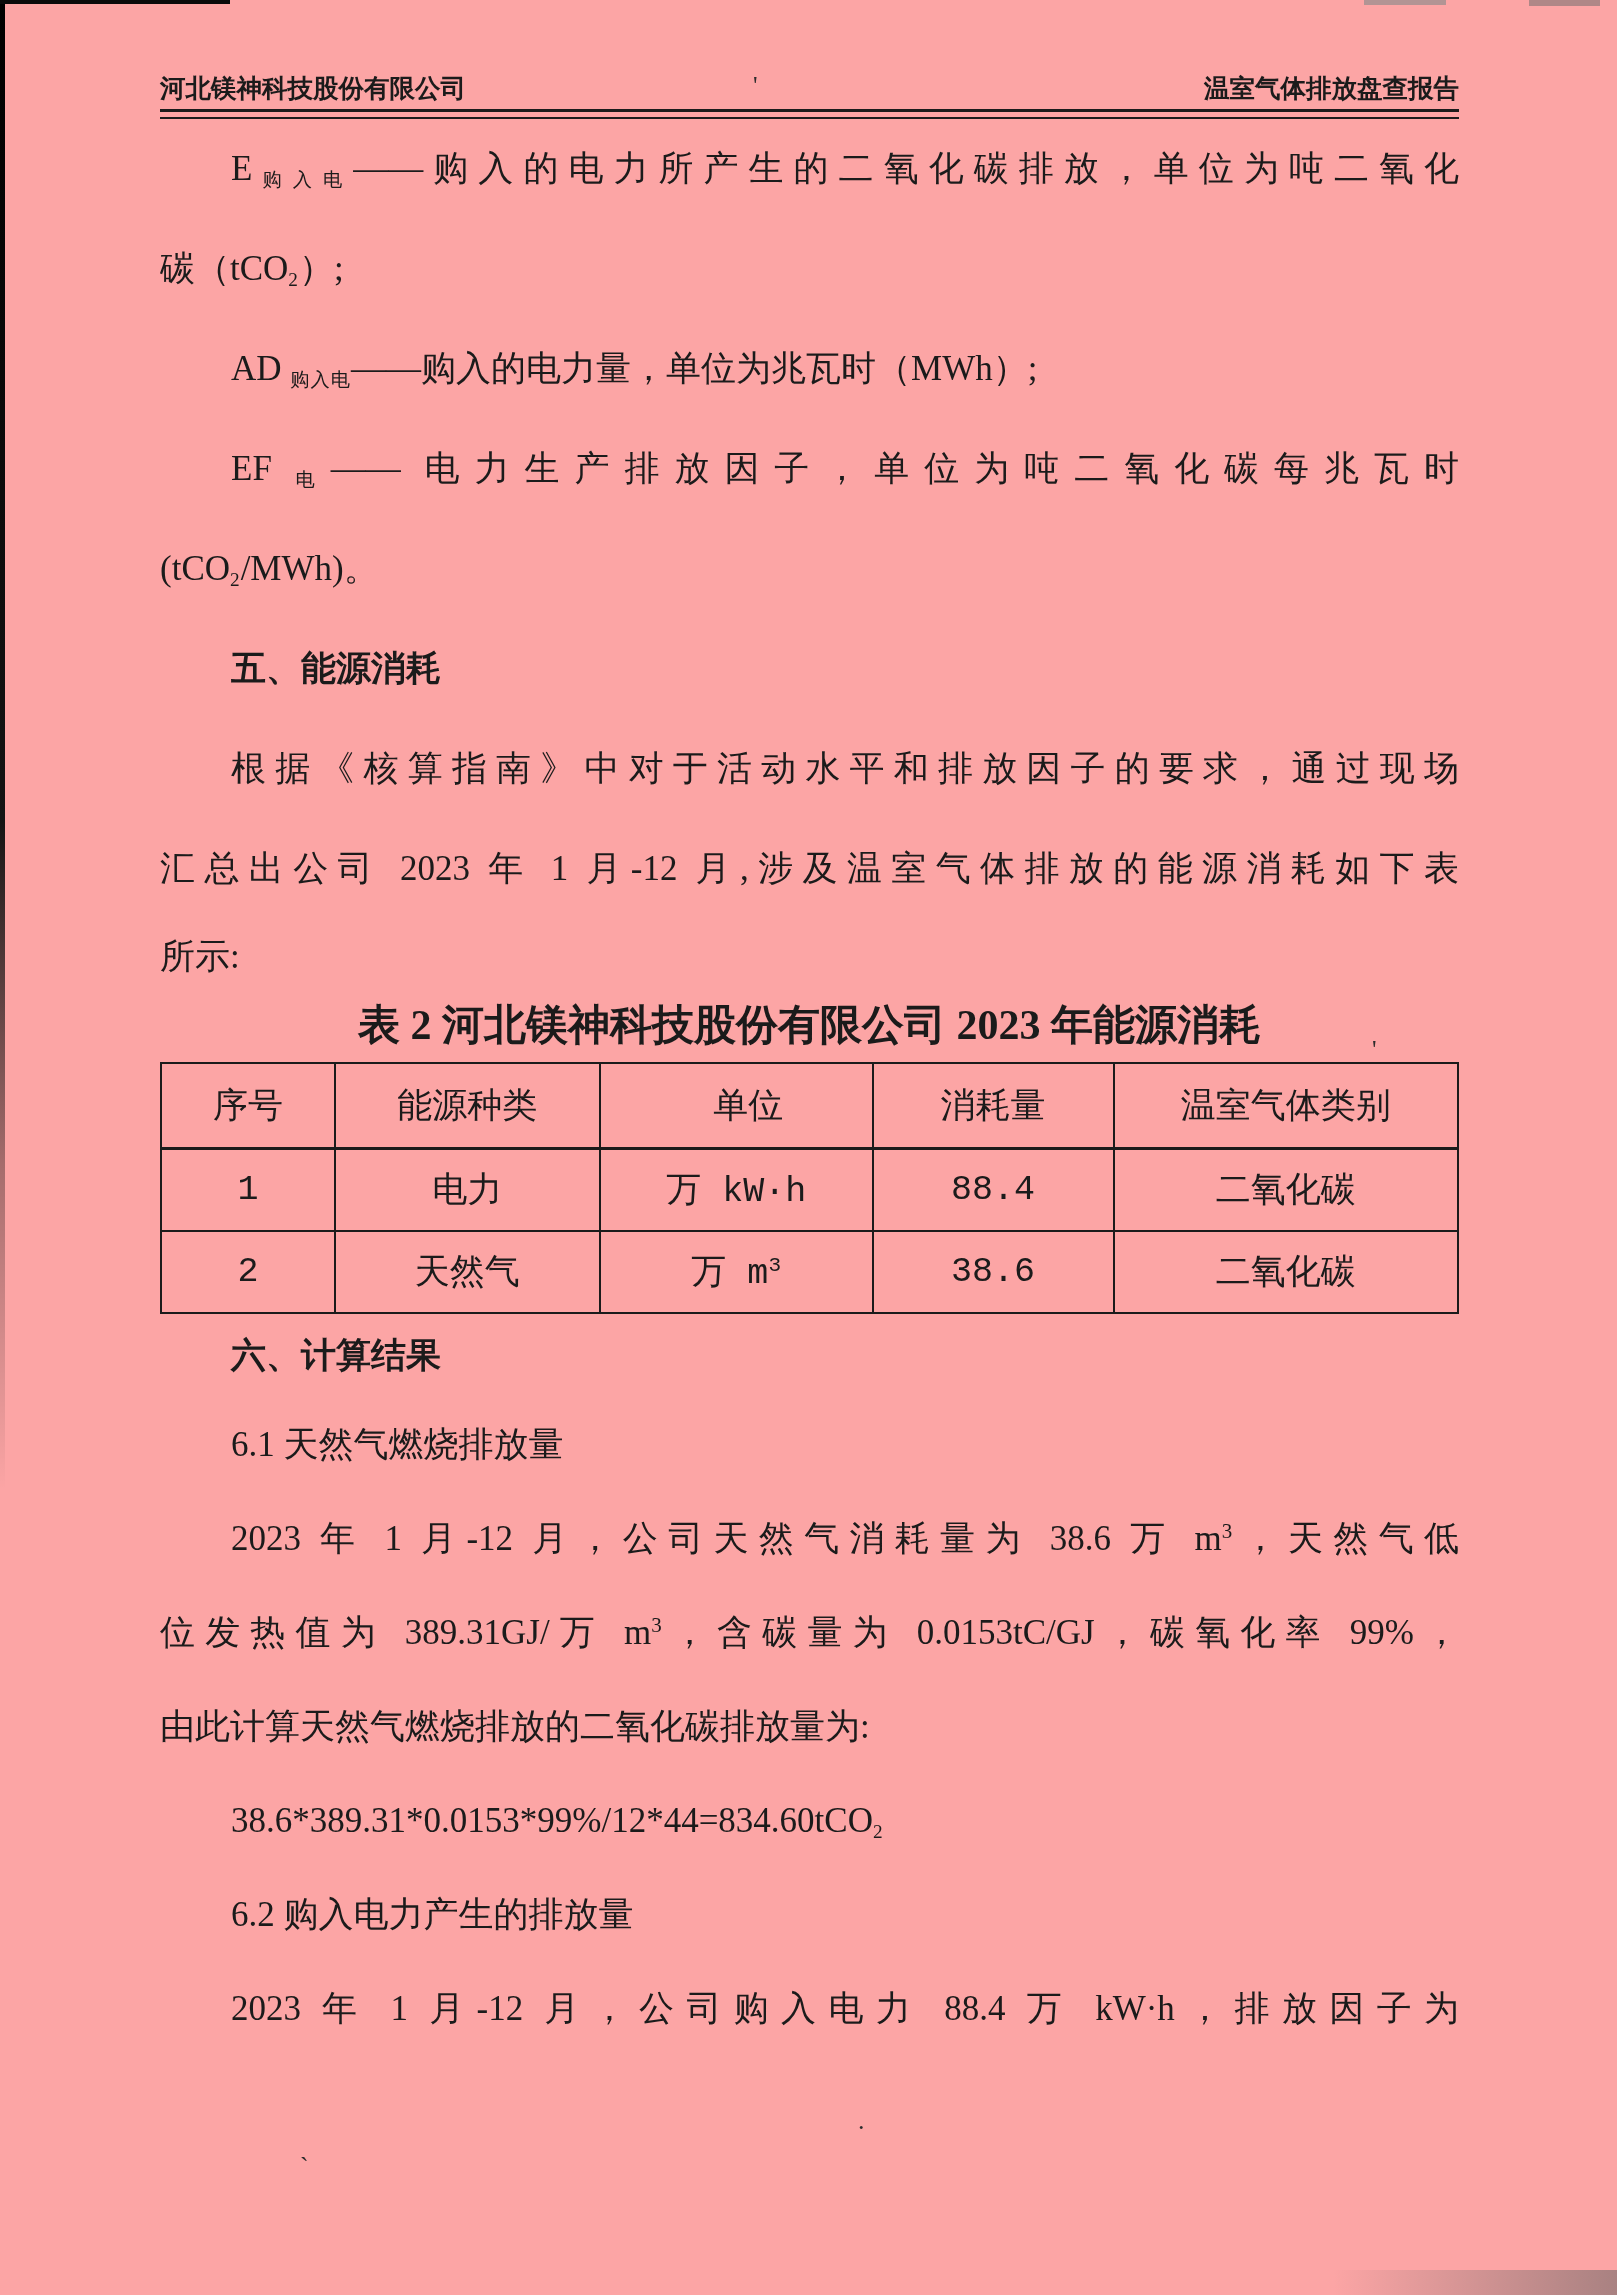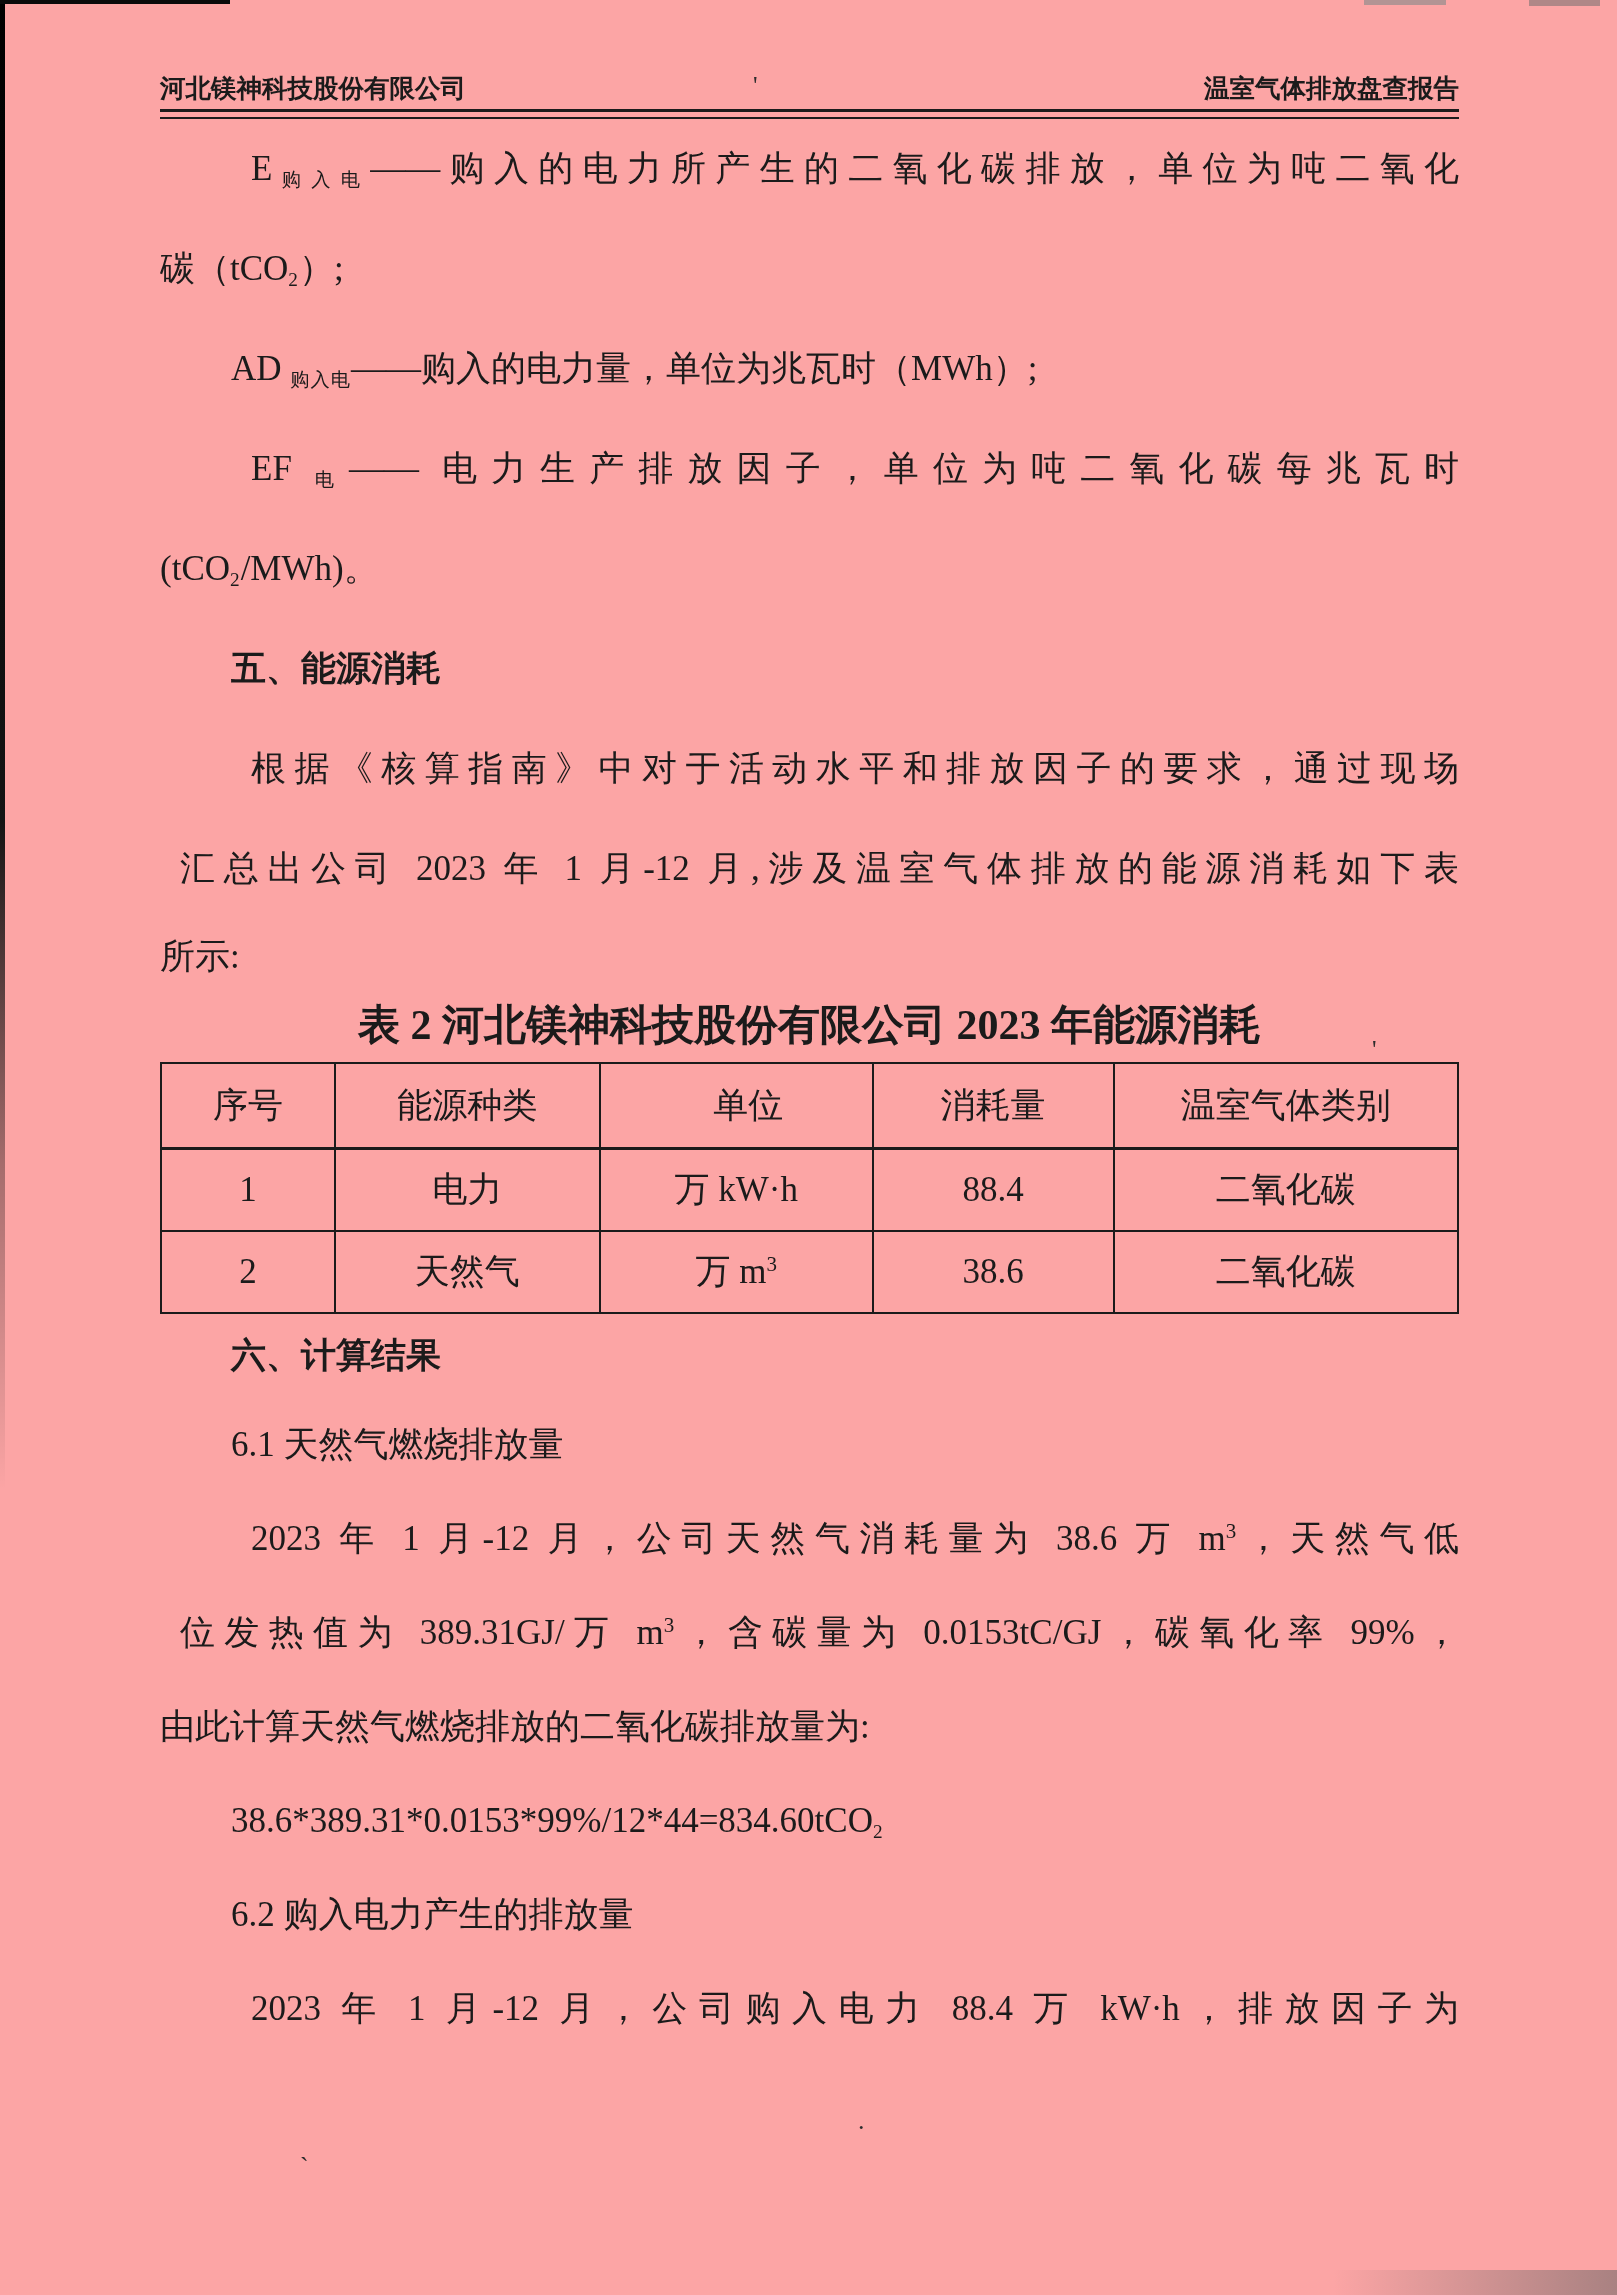--- a/index.html
+++ b/index.html
@@ -25,38 +25,38 @@
     border-bottom:2px solid #1b1b1b;
   }
   
   .line{font-size:35px;white-space:nowrap;}
   .line.b1{height:100px;line-height:100px;}
   .line.b1.short{height:76px;line-height:76px;}
   .line.b2{height:94px;line-height:94px;}
   .line.b2.heading{height:84px;line-height:84px;}
   .line.indent{padding-left:71px;}
   .line.bold{font-weight:bold;}
-  .line.justify{white-space:normal;text-align:justify;text-align-last:justify;margin-left:20px;}
+  .line.justify{white-space:normal;text-align:justify;text-align-last:justify;}
   sub{font-size:0.55em;vertical-align:-0.30em;line-height:0;letter-spacing:1px;}
   sup{font-size:0.60em;vertical-align:0.55em;line-height:0;}
   
   .tbl-caption{
     height:61px;line-height:61px;
     text-align:center;font-weight:bold;font-size:42px;
   }
   table.energy{
     border-collapse:collapse;table-layout:fixed;
     width:1299px;margin-top:5.9px;
     font-size:35px;
     border:2.9px solid #1b1b1b;
   }
   table.energy th,table.energy td{
     border:2px solid #1b1b1b;
     text-align:center;vertical-align:middle;
-    font-weight:normal;padding:0;
+    font-weight:normal;padding:0;font-family:Liberation Mono, monospace;
   }
   table.energy thead tr{height:86px;}
   table.energy thead th{border-bottom:3.9px solid #1b1b1b;}
   table.energy tbody tr{height:82px;}
   
   .edge-left{
     position:absolute;left:0;top:0;width:4.9px;height:1490px;
     background:linear-gradient(to bottom,#000 0%,#141414 55%,rgba(0,0,0,.35) 78%,rgba(0,0,0,0) 100%);
   }
   .edge-top{position:absolute;left:0;top:0;width:230px;height:3.9px;background:#0a0a0a;}

